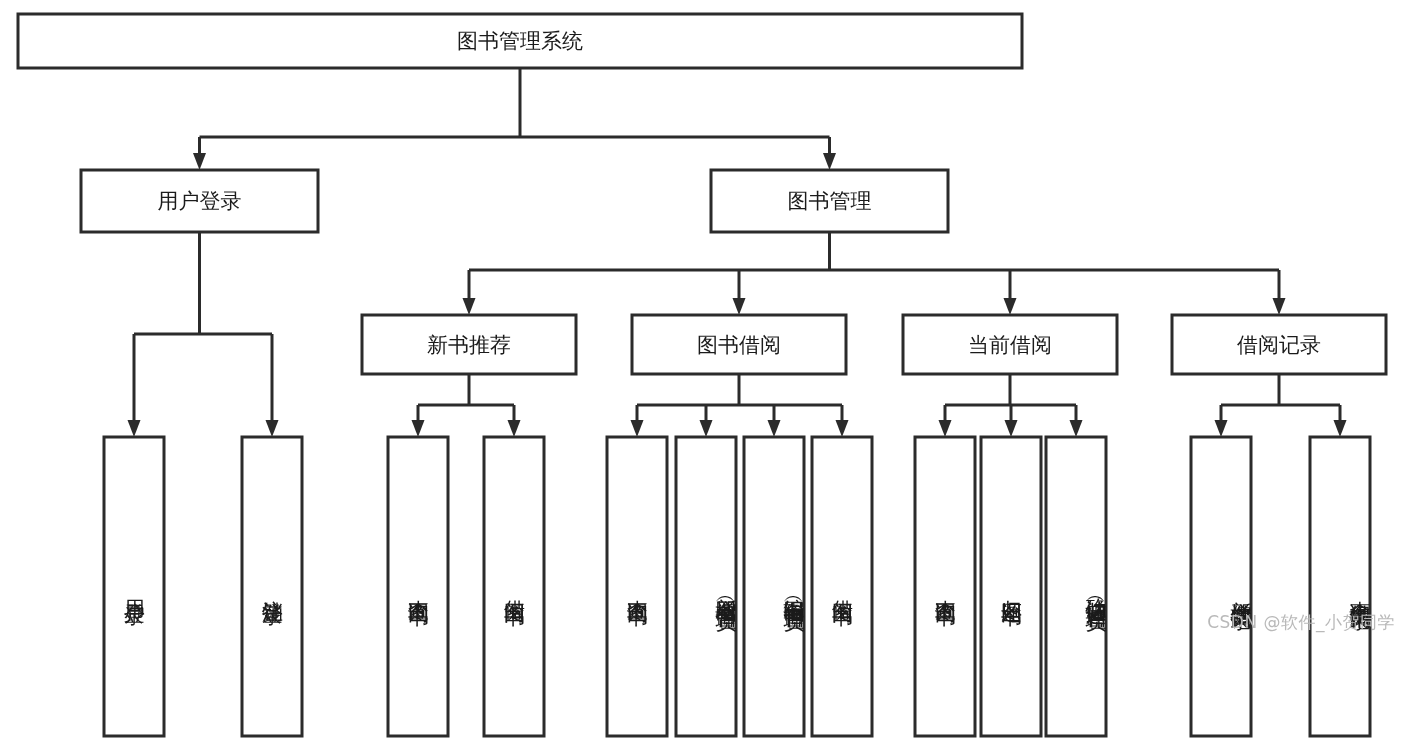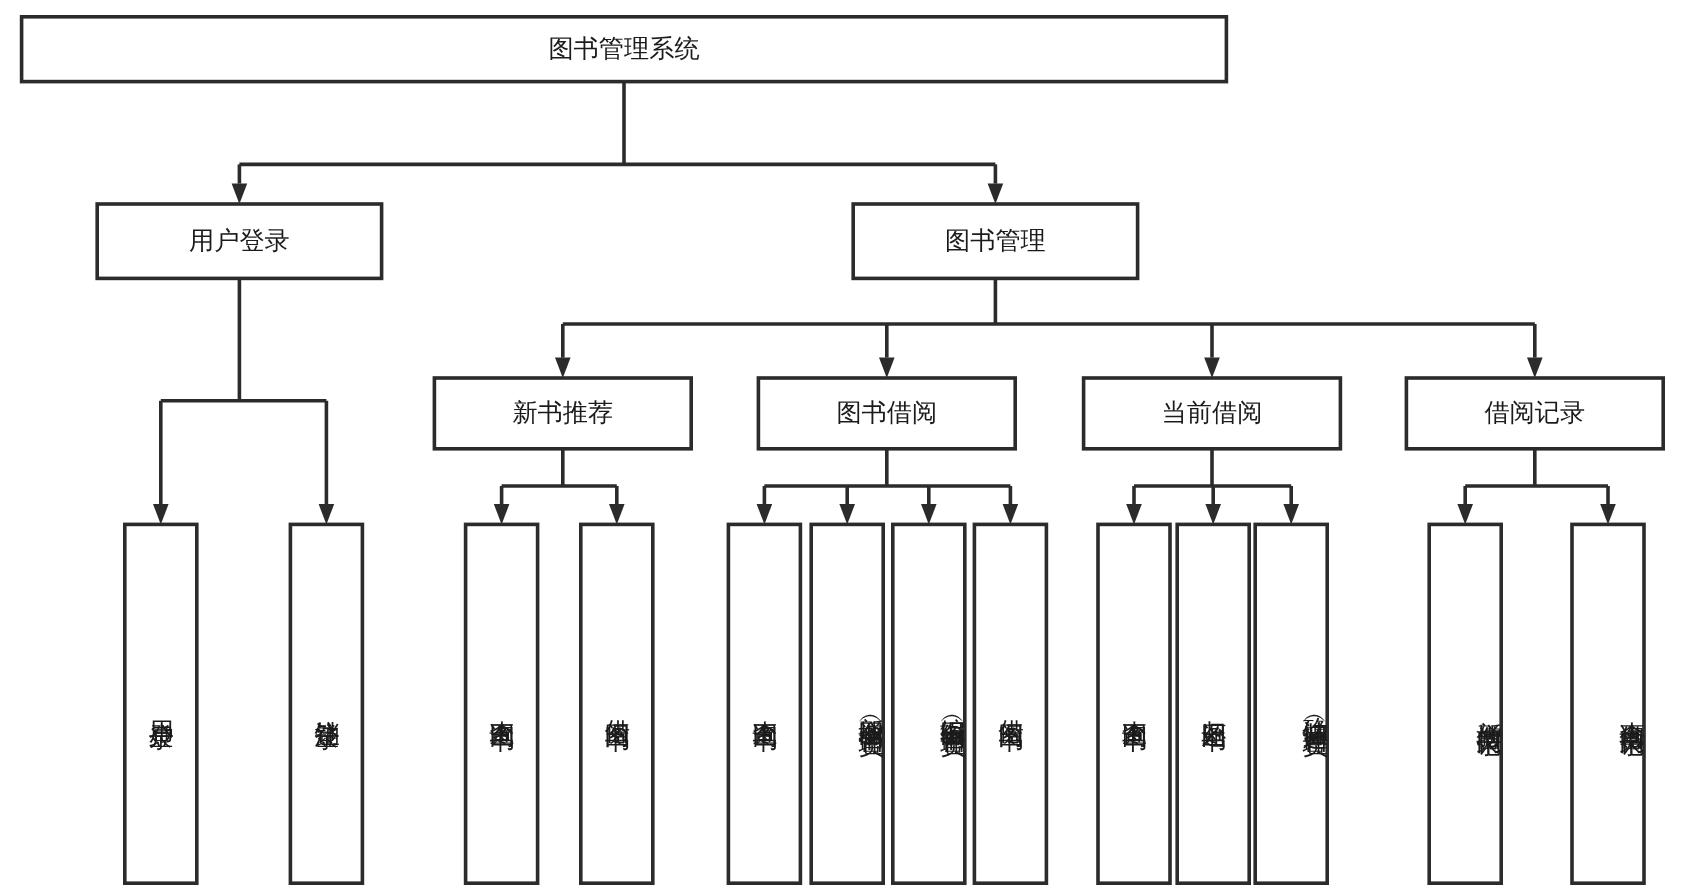--- a/index.html
+++ b/index.html
@@ -222,13 +222,14 @@
       <div style="position: absolute; left: 1046px; top: 437px; width: 60px; height: 299px;">
         <div class="leaf-label">确认归还（管理员）</div>
       </div>
       <div style="position: absolute; left: 1191px; top: 437px; width: 60px; height: 299px;">
         <div class="leaf-label">新增借阅记录</div>
       </div>
       <div style="position: absolute; left: 1310px; top: 437px; width: 60px; height: 299px;">
         <div class="leaf-label">查询借阅记录</div>
       </div>
     </div>
+  <div class="watermark">CSDN @软件_小贺同学</div>
 </div>
 
 </body></html>

